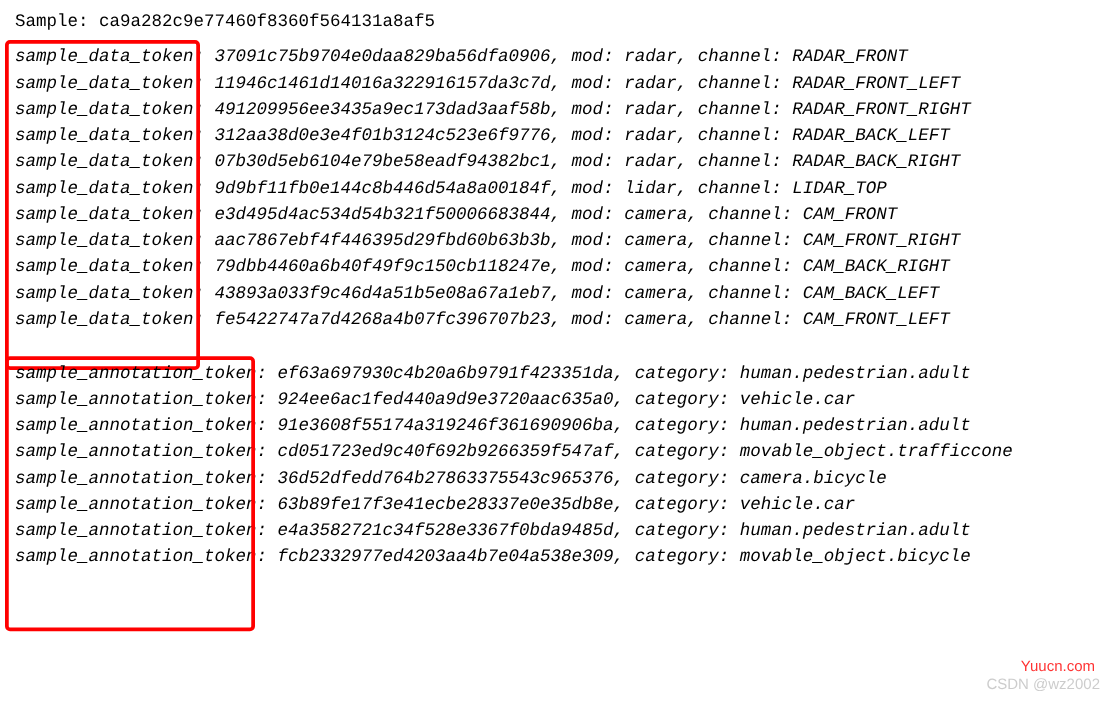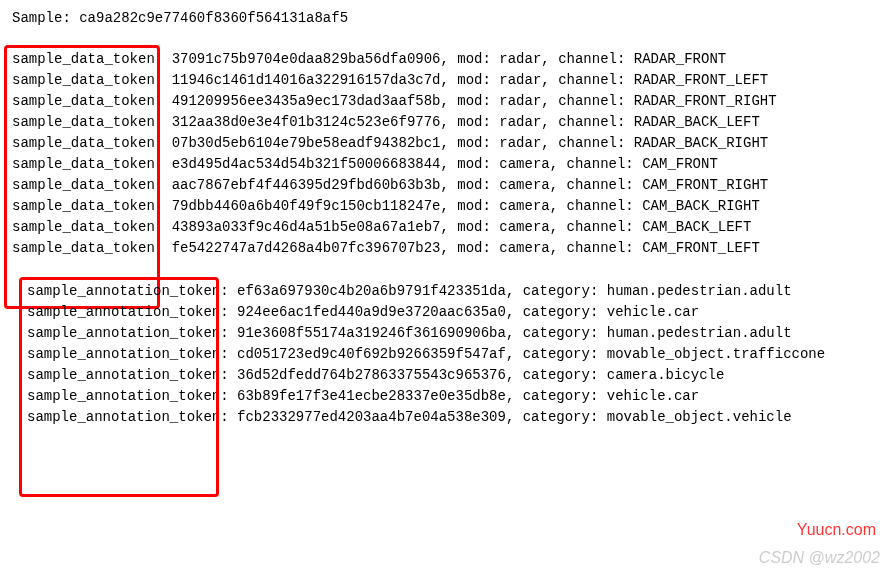--- a/index.html
+++ b/index.html
@@ -13,29 +13,28 @@
       background: #ffffff;
       color: #000000;
       width: 886px;
       height: 572px;
       padding: 8px 12px;
       position: relative;
       overflow: hidden;
       line-height: 1.5;
     }
     .sample-header {
-      margin-bottom: 20px;
+      margin-bottom: 7px;
     }
     .data-block {
       margin-bottom: 22px;
       position: relative;
     }
     .anno-block {
       position: relative;
-      margin-left: 15px;
     }
     .red-box {
       position: absolute;
       border: 3px solid #ff0000;
       border-radius: 4px;
       pointer-events: none;
     }
     .red-box-1 {
       top: -4px;
       left: -8px;
@@ -43,72 +42,74 @@
       height: 264px;
     }
     .red-box-2 {
       top: -4px;
       left: -8px;
       width: 200px;
       height: 220px;
     }
     .row {
       white-space: nowrap;
+      font-style: italic;
     }
     .watermark {
       position: absolute;
       right: 10px;
       bottom: 30px;
       color: #ff0000;
       font-family: Arial, sans-serif;
-      font-size: 16px;
+      font-size: 12px;
       font-weight: 500;
       opacity: 0.8;
     }
     .watermark2 {
       position: absolute;
       right: 6px;
-      bottom: 2px;
+      bottom: 16px;
       color: rgba(128,128,128,0.4);
       font-family: Arial, sans-serif;
-      font-size: 16px;
-      font-style: italic;
+      font-size: 12px;
     }
   </style>
 </head>
 <body>
 
 <div class="sample-header">
   <span>Sample:</span>
   <span>ca9a282c9e77460f8360f564131a8af5</span>
 </div>
 
 <div class="data-block">
   <div class="red-box red-box-1"></div>
   <div id="data-rows">
       <div class="row"><span>sample_data_token:</span> <span>37091c75b9704e0daa829ba56dfa0906</span>, <span>mod:</span> <span>radar</span>, <span>channel:</span> <span>RADAR_FRONT</span></div>
       <div class="row"><span>sample_data_token:</span> <span>11946c1461d14016a322916157da3c7d</span>, <span>mod:</span> <span>radar</span>, <span>channel:</span> <span>RADAR_FRONT_LEFT</span></div>
       <div class="row"><span>sample_data_token:</span> <span>491209956ee3435a9ec173dad3aaf58b</span>, <span>mod:</span> <span>radar</span>, <span>channel:</span> <span>RADAR_FRONT_RIGHT</span></div>
       <div class="row"><span>sample_data_token:</span> <span>312aa38d0e3e4f01b3124c523e6f9776</span>, <span>mod:</span> <span>radar</span>, <span>channel:</span> <span>RADAR_BACK_LEFT</span></div>
       <div class="row"><span>sample_data_token:</span> <span>07b30d5eb6104e79be58eadf94382bc1</span>, <span>mod:</span> <span>radar</span>, <span>channel:</span> <span>RADAR_BACK_RIGHT</span></div>
+      <div class="row"><span>sample_data_token:</span> <span>9d9bf11fb0e144c8b446d54a8a00184f</span>, <span>mod:</span> <span>lidar</span>, <span>channel:</span> <span>LIDAR_TOP</span></div>
       <div class="row"><span>sample_data_token:</span> <span>e3d495d4ac534d54b321f50006683844</span>, <span>mod:</span> <span>camera</span>, <span>channel:</span> <span>CAM_FRONT</span></div>
       <div class="row"><span>sample_data_token:</span> <span>aac7867ebf4f446395d29fbd60b63b3b</span>, <span>mod:</span> <span>camera</span>, <span>channel:</span> <span>CAM_FRONT_RIGHT</span></div>
       <div class="row"><span>sample_data_token:</span> <span>79dbb4460a6b40f49f9c150cb118247e</span>, <span>mod:</span> <span>camera</span>, <span>channel:</span> <span>CAM_BACK_RIGHT</span></div>
       <div class="row"><span>sample_data_token:</span> <span>43893a033f9c46d4a51b5e08a67a1eb7</span>, <span>mod:</span> <span>camera</span>, <span>channel:</span> <span>CAM_BACK_LEFT</span></div>
       <div class="row"><span>sample_data_token:</span> <span>fe5422747a7d4268a4b07fc396707b23</span>, <span>mod:</span> <span>camera</span>, <span>channel:</span> <span>CAM_FRONT_LEFT</span></div>
     </div>
 </div>
 
 <div class="anno-block">
   <div class="red-box red-box-2"></div>
   <div id="anno-rows">
       <div class="row"><span>sample_annotation_token:</span> <span>ef63a697930c4b20a6b9791f423351da</span>, <span>category:</span> <span>human.pedestrian.adult</span></div>
       <div class="row"><span>sample_annotation_token:</span> <span>924ee6ac1fed440a9d9e3720aac635a0</span>, <span>category:</span> <span>vehicle.car</span></div>
       <div class="row"><span>sample_annotation_token:</span> <span>91e3608f55174a319246f361690906ba</span>, <span>category:</span> <span>human.pedestrian.adult</span></div>
       <div class="row"><span>sample_annotation_token:</span> <span>cd051723ed9c40f692b9266359f547af</span>, <span>category:</span> <span>movable_object.trafficcone</span></div>
       <div class="row"><span>sample_annotation_token:</span> <span>36d52dfedd764b27863375543c965376</span>, <span>category:</span> <span>camera.bicycle</span></div>
       <div class="row"><span>sample_annotation_token:</span> <span>63b89fe17f3e41ecbe28337e0e35db8e</span>, <span>category:</span> <span>vehicle.car</span></div>
-      <div class="row"><span>sample_annotation_token:</span> <span>fcb2332977ed4203aa4b7e04a538e309</span>, <span>category:</span> <span>movable_object.vehicle</span></div>
+      <div class="row"><span>sample_annotation_token:</span> <span>e4a3582721c34f528e3367f0bda9485d</span>, <span>category:</span> <span>human.pedestrian.adult</span></div>
+      <div class="row"><span>sample_annotation_token:</span> <span>fcb2332977ed4203aa4b7e04a538e309</span>, <span>category:</span> <span>movable_object.bicycle</span></div>
     </div>
 </div>
 
 <div class="watermark">Yuucn.com</div>
 <div class="watermark2">CSDN @wz2002</div>
 
 </body></html>

